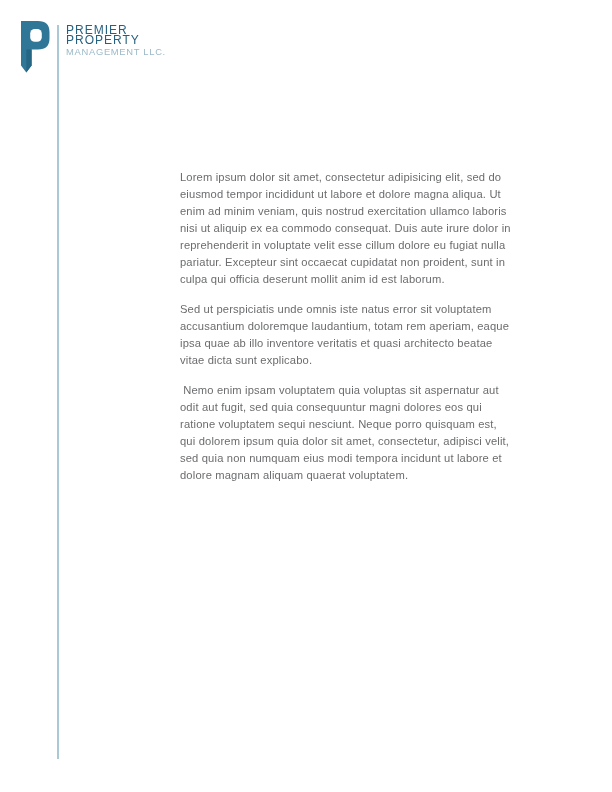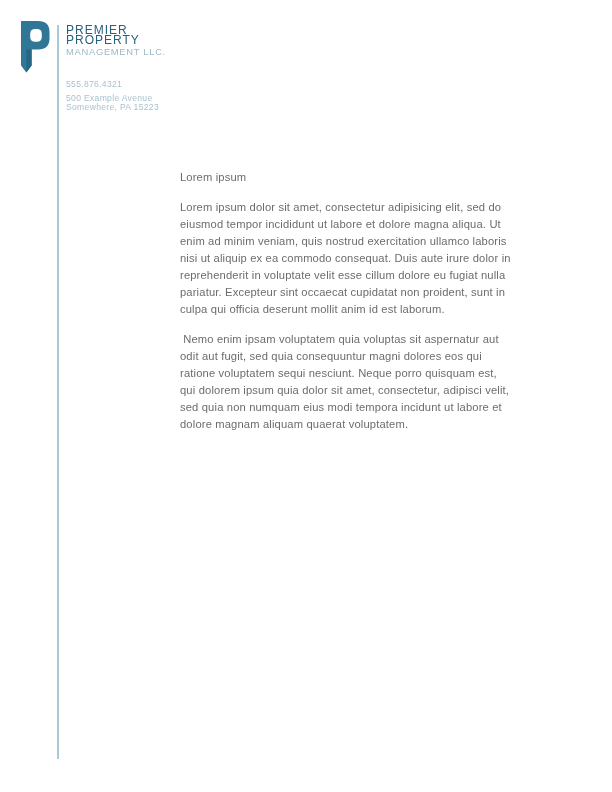--- a/index.html
+++ b/index.html
@@ -52,35 +52,33 @@
   </svg>
 
   <div class="v-rule"></div>
 
   <div class="brand">
     <div class="brand-strong">PREMIER</div>
     <div class="brand-strong">PROPERTY</div>
     <div class="brand-light">MANAGEMENT LLC.</div>
   </div>
 
-  <div class="contact">
-    <div class="contact-phone">555.876.4321</div>
-    <div class="contact-addr">500 Example Avenue</div>
-    <div class="contact-addr">Somewhere, PA 15223</div>
-  </div>
 
   <main class="letter">
-    <p>Lorem ipsum</p>
     <p>Lorem ipsum dolor sit amet, consectetur adipisicing elit, sed do
 eiusmod tempor incididunt ut labore et dolore magna aliqua. Ut
 enim ad minim veniam, quis nostrud exercitation ullamco laboris
 nisi ut aliquip ex ea commodo consequat. Duis aute irure dolor in
 reprehenderit in voluptate velit esse cillum dolore eu fugiat nulla
 pariatur. Excepteur sint occaecat cupidatat non proident, sunt in
 culpa qui officia deserunt mollit anim id est laborum.</p>
+    <p>Sed ut perspiciatis unde omnis iste natus error sit voluptatem
+accusantium doloremque laudantium, totam rem aperiam, eaque
+ipsa quae ab illo inventore veritatis et quasi architecto beatae
+vitae dicta sunt explicabo.</p>
     <p>&nbsp;Nemo enim ipsam voluptatem quia voluptas sit aspernatur aut
 odit aut fugit, sed quia consequuntur magni dolores eos qui
 ratione voluptatem sequi nesciunt. Neque porro quisquam est,
 qui dolorem ipsum quia dolor sit amet, consectetur, adipisci velit,
 sed quia non numquam eius modi tempora incidunt ut labore et
 dolore magnam aliquam quaerat voluptatem.</p>
   </main>
 
 </div>
 

